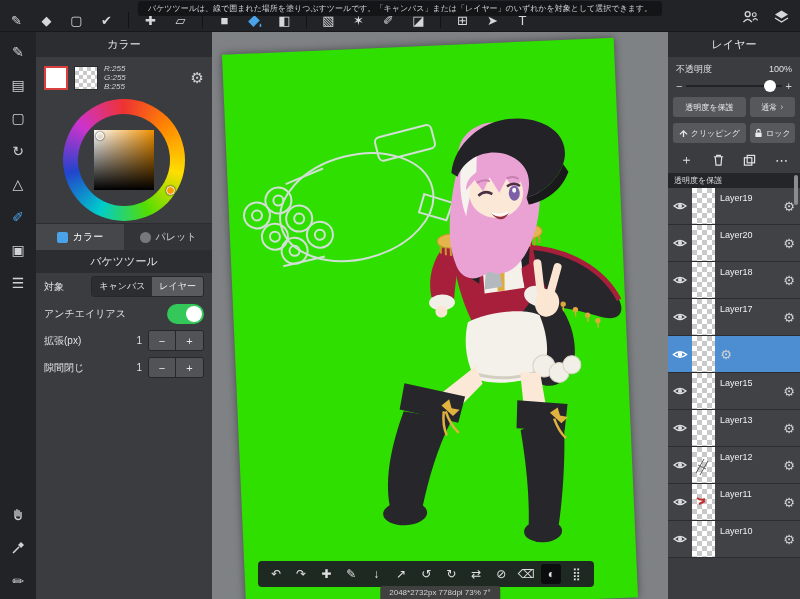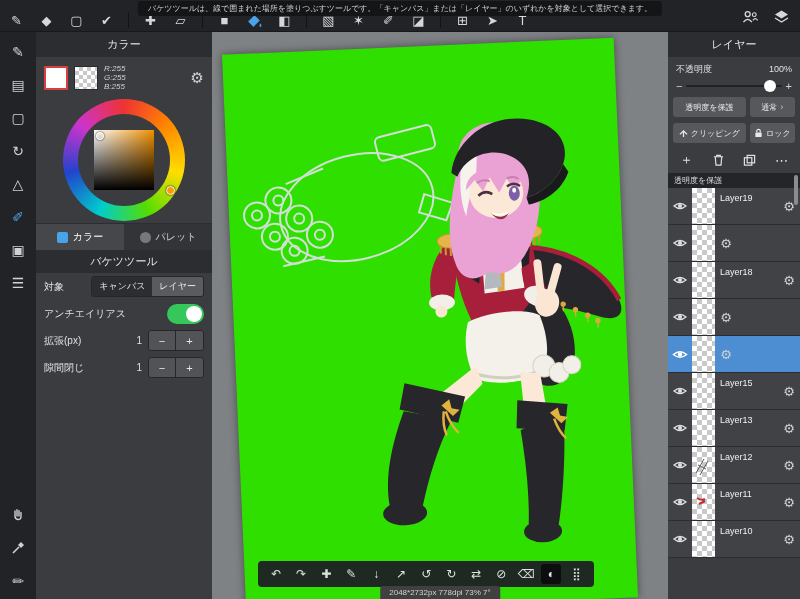--- a/index.html
+++ b/index.html
@@ -463,20 +463,21 @@
         <span class="lgear">⚙</span>
       </div>
       <div class="lrow">
         <span class="leye">
             <svg width="14" height="10" viewBox="0 0 14 10">
               <path d="M1 5 Q7 0 13 5 Q7 10 1 5 Z" fill="none" stroke="#dfe0e2" stroke-width="1.3"></path>
               <circle cx="7" cy="5" r="2" fill="#dfe0e2"></circle>
             </svg>
           </span>
         <span class="lthumb"></span>
+        <span class="lname">Layer20</span>
         <span class="lgear">⚙</span>
       </div>
       <div class="lrow">
         <span class="leye">
             <svg width="14" height="10" viewBox="0 0 14 10">
               <path d="M1 5 Q7 0 13 5 Q7 10 1 5 Z" fill="none" stroke="#dfe0e2" stroke-width="1.3"></path>
               <circle cx="7" cy="5" r="2" fill="#dfe0e2"></circle>
             </svg>
           </span>
         <span class="lthumb"></span>
@@ -484,20 +485,21 @@
         <span class="lgear">⚙</span>
       </div>
       <div class="lrow">
         <span class="leye">
             <svg width="14" height="10" viewBox="0 0 14 10">
               <path d="M1 5 Q7 0 13 5 Q7 10 1 5 Z" fill="none" stroke="#dfe0e2" stroke-width="1.3"></path>
               <circle cx="7" cy="5" r="2" fill="#dfe0e2"></circle>
             </svg>
           </span>
         <span class="lthumb"></span>
+        <span class="lname">Layer17</span>
         <span class="lgear">⚙</span>
       </div>
       <div class="lrow sel">
         <span class="leye">
             <svg width="16" height="11" viewBox="0 0 14 10">
               <path d="M1 5 Q7 0 13 5 Q7 10 1 5 Z" fill="none" stroke="#ffffff" stroke-width="1.3"></path>
               <circle cx="7" cy="5" r="2" fill="#ffffff"></circle>
             </svg>
           </span>
         <span class="lthumb"></span>

